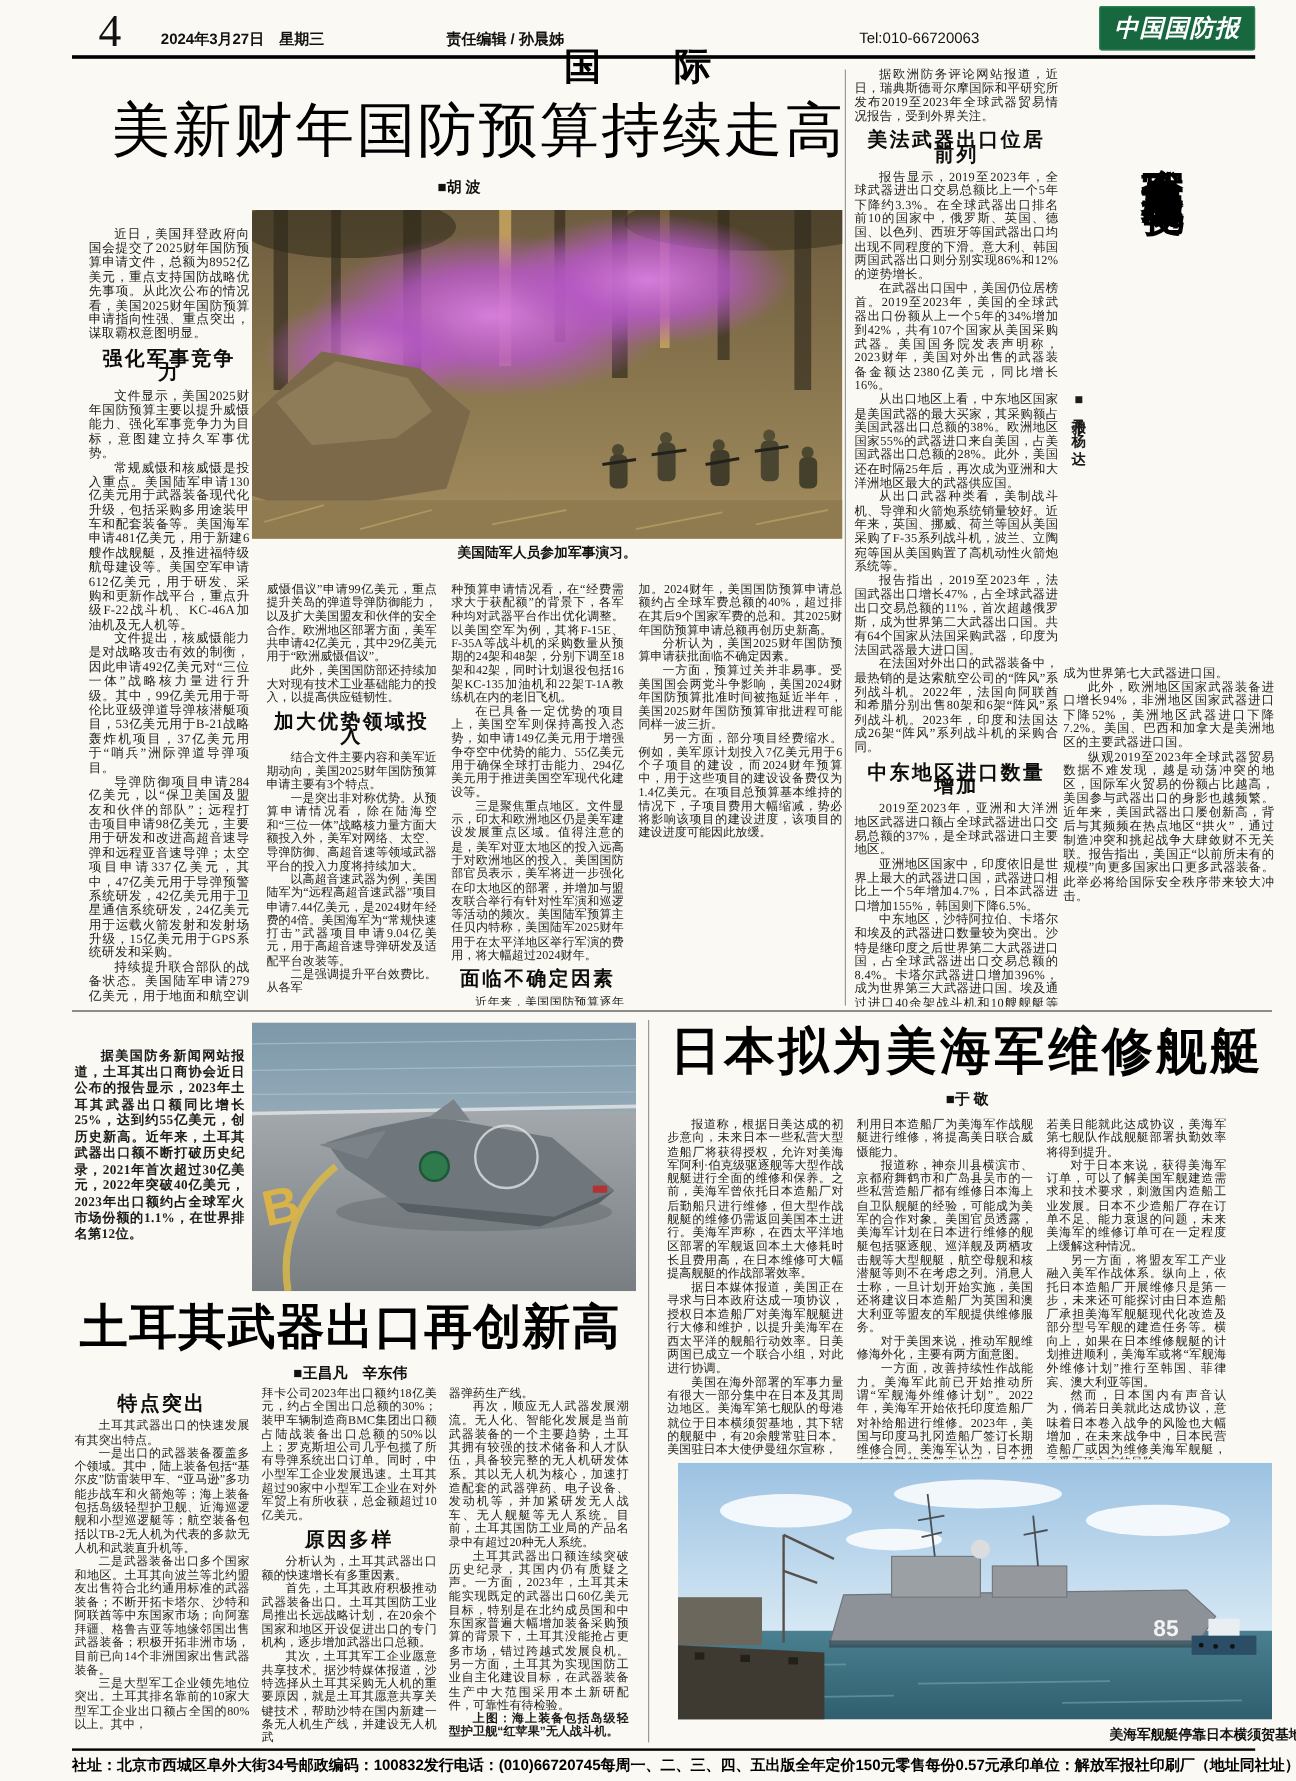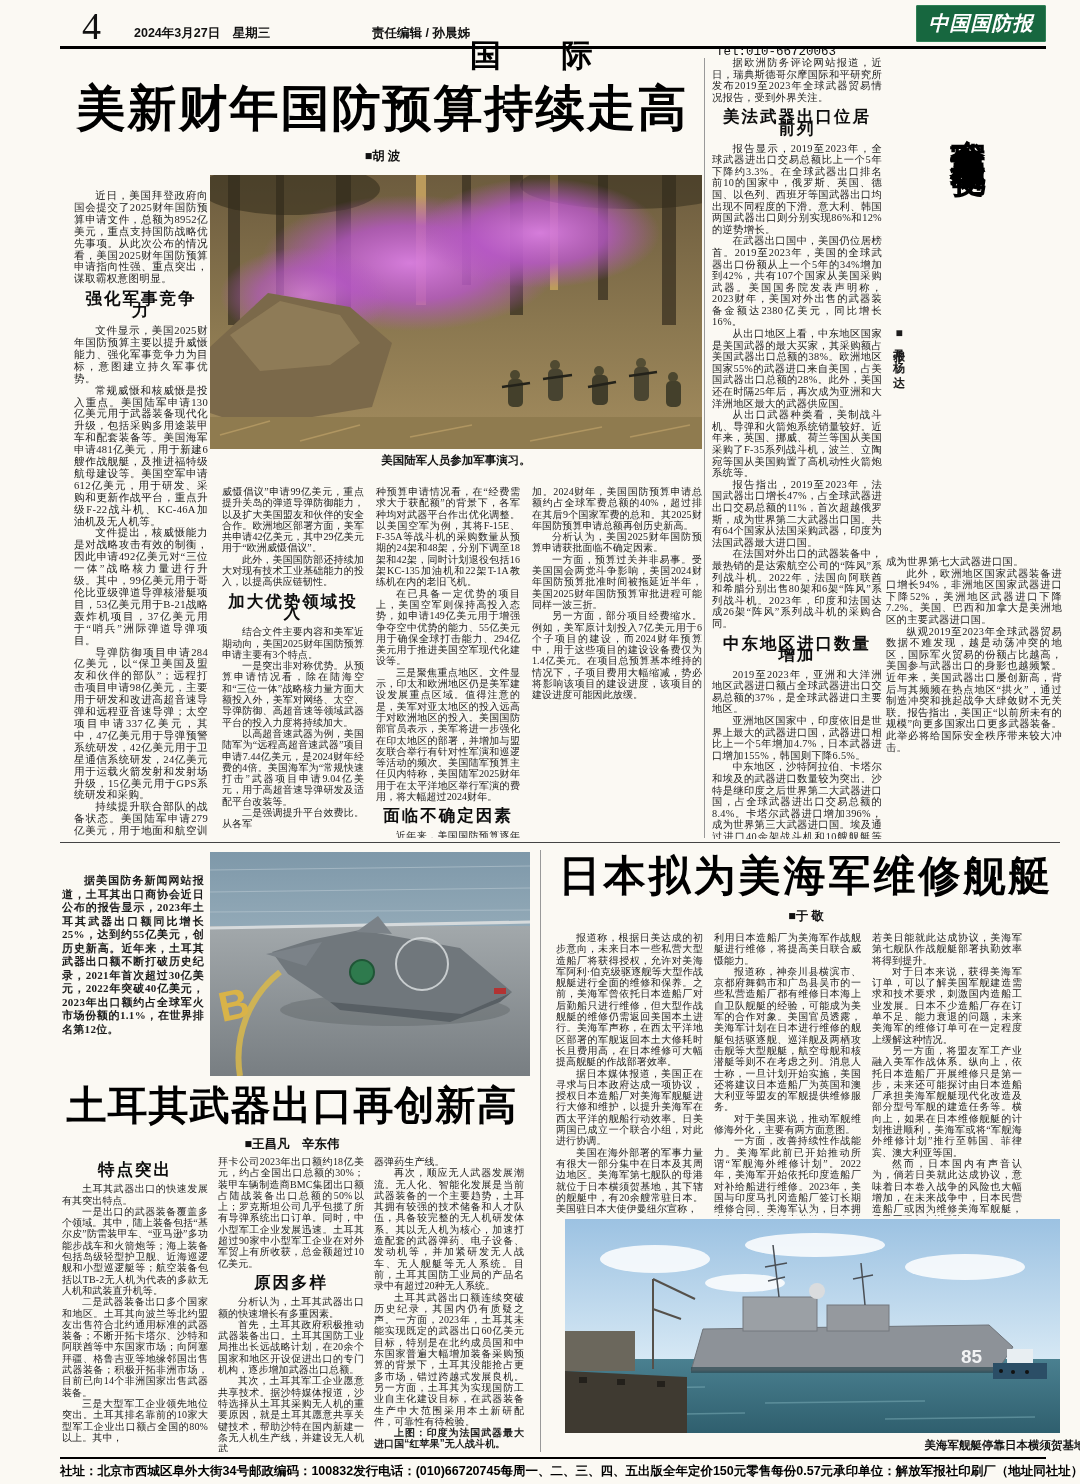--- a/index.html
+++ b/index.html
@@ -3,40 +3,40 @@
 <meta charset="utf-8">
 <style>
   html,body{margin:0;padding:0;background:#e8e6e0;}
   .page{position:relative;width:1080px;height:1484px;background:#fbf9f3;margin:0 auto;overflow:hidden;
         font-family:"Liberation Serif",serif;color:#1c1c1c;}
   
   .pagenum{position:absolute;left:82px;top:4px;font:38px "Liberation Serif",serif;color:#111;}
   .hmeta{position:absolute;top:25px;font-family:"Liberation Sans",sans-serif;font-size:12.5px;font-weight:bold;color:#111;}
   #h-date{left:134px;}
   #h-editor{left:372px;}
-  #h-tel{left:716px;font-weight:normal;font-family:Liberation Mono, monospace;margin-top:20px;}
+  #h-tel{left:716px;font-weight:normal;font-family:Liberation Sans, sans-serif;}
   .section-title{position:absolute;left:470px;top:6px;font-family:"Liberation Sans",sans-serif;
                  font-size:31px;font-weight:900;letter-spacing:26px;color:#000;white-space:nowrap;margin-top:29px;}
   .masthead{position:absolute;left:916px;top:5px;width:130px;height:37px;background:#17673f;
             color:#fff;display:flex;align-items:center;justify-content:center;
             font-family:"Liberation Serif",serif;font-size:20px;font-weight:bold;font-style:italic;
             letter-spacing:1px;border-radius:2px;box-shadow:inset 0 0 0 1px #2f8055;}
   .hrule{position:absolute;left:60px;top:46px;width:986px;height:2.5px;background:#000;}
   
   .c{position:absolute;overflow:hidden;text-align:justify;font-size:10.3px;line-height:11.6px;letter-spacing:.3px;}
   .c p{margin:0;text-indent:2em;}
   .c p.noind{text-indent:0;}
   .c p.incap{text-indent:2em;font-weight:bold;font-family:"Liberation Sans",sans-serif;}
   .colhead{font-family:Liberation Mono, monospace;font-weight:bold;font-size:16.5px;letter-spacing:2px;
            text-align:center;margin:9px 4px 7px;text-indent:0;color:#0d0d0d;}
   .small{font-size:10px;line-height:11.3px;letter-spacing:.1px;}
   .introbold{font-weight:bold;font-size:11px;line-height:13.5px;}
   
   .headline{position:absolute;text-align:center;color:#000;white-space:nowrap;}
-  #a1-title{left:60px;top:76px;width:645px;font-family:"Liberation Sans",sans-serif;font-size:49px;font-weight:700;letter-spacing:2px;}
+  #a1-title{left:60px;top:76px;width:645px;font-family:"Liberation Sans",sans-serif;font-size:49px;font-weight:400;letter-spacing:2px;text-align:right;}
   #a3-title{left:58px;top:1078px;width:468px;font-family:"Liberation Serif",serif;font-size:40px;font-weight:900;letter-spacing:1px;}
   #a4-title{left:552px;top:848px;width:508px;font-family:"Liberation Serif",serif;font-size:42px;font-weight:900;letter-spacing:3px;}
   .byline{position:absolute;text-align:center;font-size:12.5px;font-weight:bold;color:#111;font-family:Liberation Serif, serif;}
   #a1-byline{left:60px;top:148px;width:645px;}
   #a3-byline{left:58px;top:1136px;width:468px;}
   #a4-byline{left:552px;top:908px;width:508px;}
   
   .vtitle{position:absolute;left:944px;top:112px;height:452px;writing-mode:vertical-rl;text-orientation:upright;
           font-family:"Liberation Sans",sans-serif;font-size:35px;font-weight:900;letter-spacing:2px;color:#000;}
   .vbyline{position:absolute;left:890px;top:326px;height:130px;writing-mode:vertical-rl;text-orientation:upright;
@@ -267,21 +267,21 @@
       <p class="noind">拜卡公司2023年出口额约18亿美元，约占全国出口总额的30%；装甲车辆制造商BMC集团出口额占陆战装备出口总额的50%以上；罗克斯坦公司几乎包揽了所有导弹系统出口订单。同时，中小型军工企业发展迅速。土耳其超过90家中小型军工企业在对外军贸上有所收获，总金额超过10亿美元。</p>
       <div class="colhead">原因多样</div>
       <p>分析认为，土耳其武器出口额的快速增长有多重因素。</p>
       <p>首先，土耳其政府积极推动武器装备出口。土耳其国防工业局推出长远战略计划，在20余个国家和地区开设促进出口的专门机构，逐步增加武器出口总额。</p>
       <p>其次，土耳其军工企业愿意共享技术。据沙特媒体报道，沙特选择从土耳其采购无人机的重要原因，就是土耳其愿意共享关键技术，帮助沙特在国内新建一条无人机生产线，并建设无人机武</p>
     </div>
   <div class="c small" id="a3c3">
       <p class="noind">器弹药生产线。</p>
       <p>再次，顺应无人武器发展潮流。无人化、智能化发展是当前武器装备的一个主要趋势，土耳其拥有较强的技术储备和人才队伍，具备较完整的无人机研发体系。其以无人机为核心，加速打造配套的武器弹药、电子设备、发动机等，并加紧研发无人战车、无人舰艇等无人系统。目前，土耳其国防工业局的产品名录中有超过20种无人系统。</p>
       <p>土耳其武器出口额连续突破历史纪录，其国内仍有质疑之声。一方面，2023年，土耳其未能实现既定的武器出口60亿美元目标，特别是在北约成员国和中东国家普遍大幅增加装备采购预算的背景下，土耳其没能抢占更多市场，错过跨越式发展良机。另一方面，土耳其为实现国防工业自主化建设目标，在武器装备生产中大范围采用本土新研配件，可靠性有待检验。</p>
-      <p class="incap">上图：印度为法国武器最大进口国“红苹果”无人战斗机。</p>
+      <p class="incap">上图：海上装备包括岛级轻型护卫舰“红苹果”无人战斗机。</p>
     </div>
 
   <div class="vline" id="vl2"></div>
 
   <div class="headline" id="a4-title">日本拟为美海军维修舰艇</div>
   <div class="byline" id="a4-byline">■于  敬</div>
 
   <div class="c small" id="a4c1">
       <p>报道称，根据日美达成的初步意向，未来日本一些私营大型造船厂将获得授权，允许对美海军阿利·伯克级驱逐舰等大型作战舰艇进行全面的维修和保养。之前，美海军曾依托日本造船厂对后勤船只进行维修，但大型作战舰艇的维修仍需返回美国本土进行。美海军声称，在西太平洋地区部署的军舰返回本土大修耗时长且费用高，在日本维修可大幅提高舰艇的作战部署效率。</p>
       <p>据日本媒体报道，美国正在寻求与日本政府达成一项协议，授权日本造船厂对美海军舰艇进行大修和维护，以提升美海军在西太平洋的舰船行动效率。日美两国已成立一个联合小组，对此进行协调。</p>

